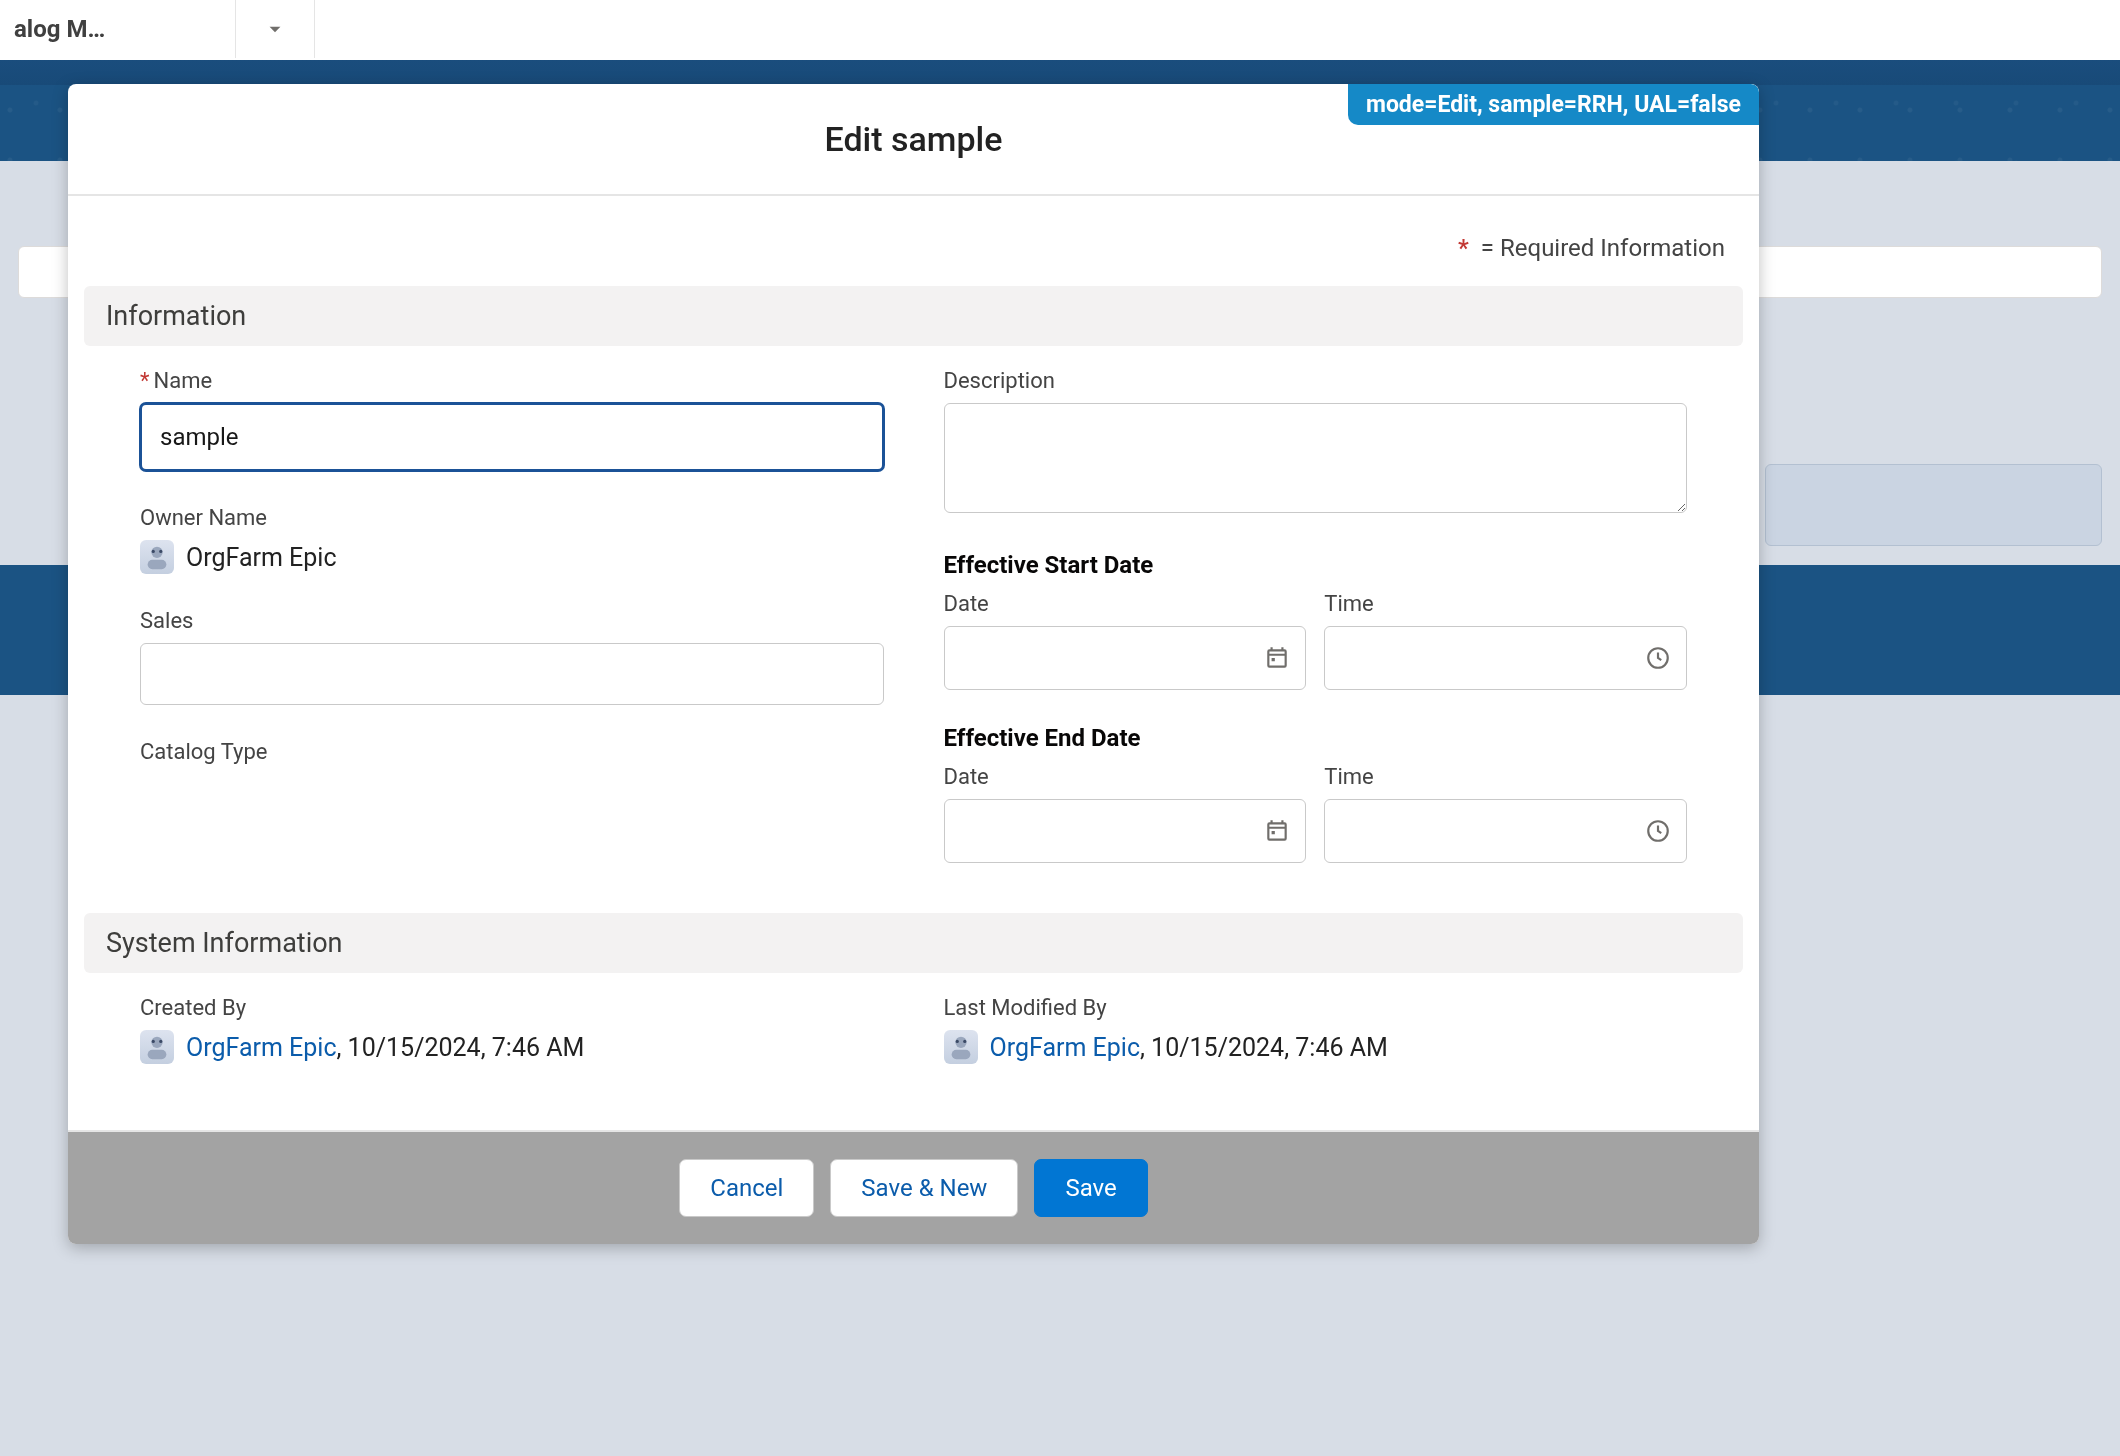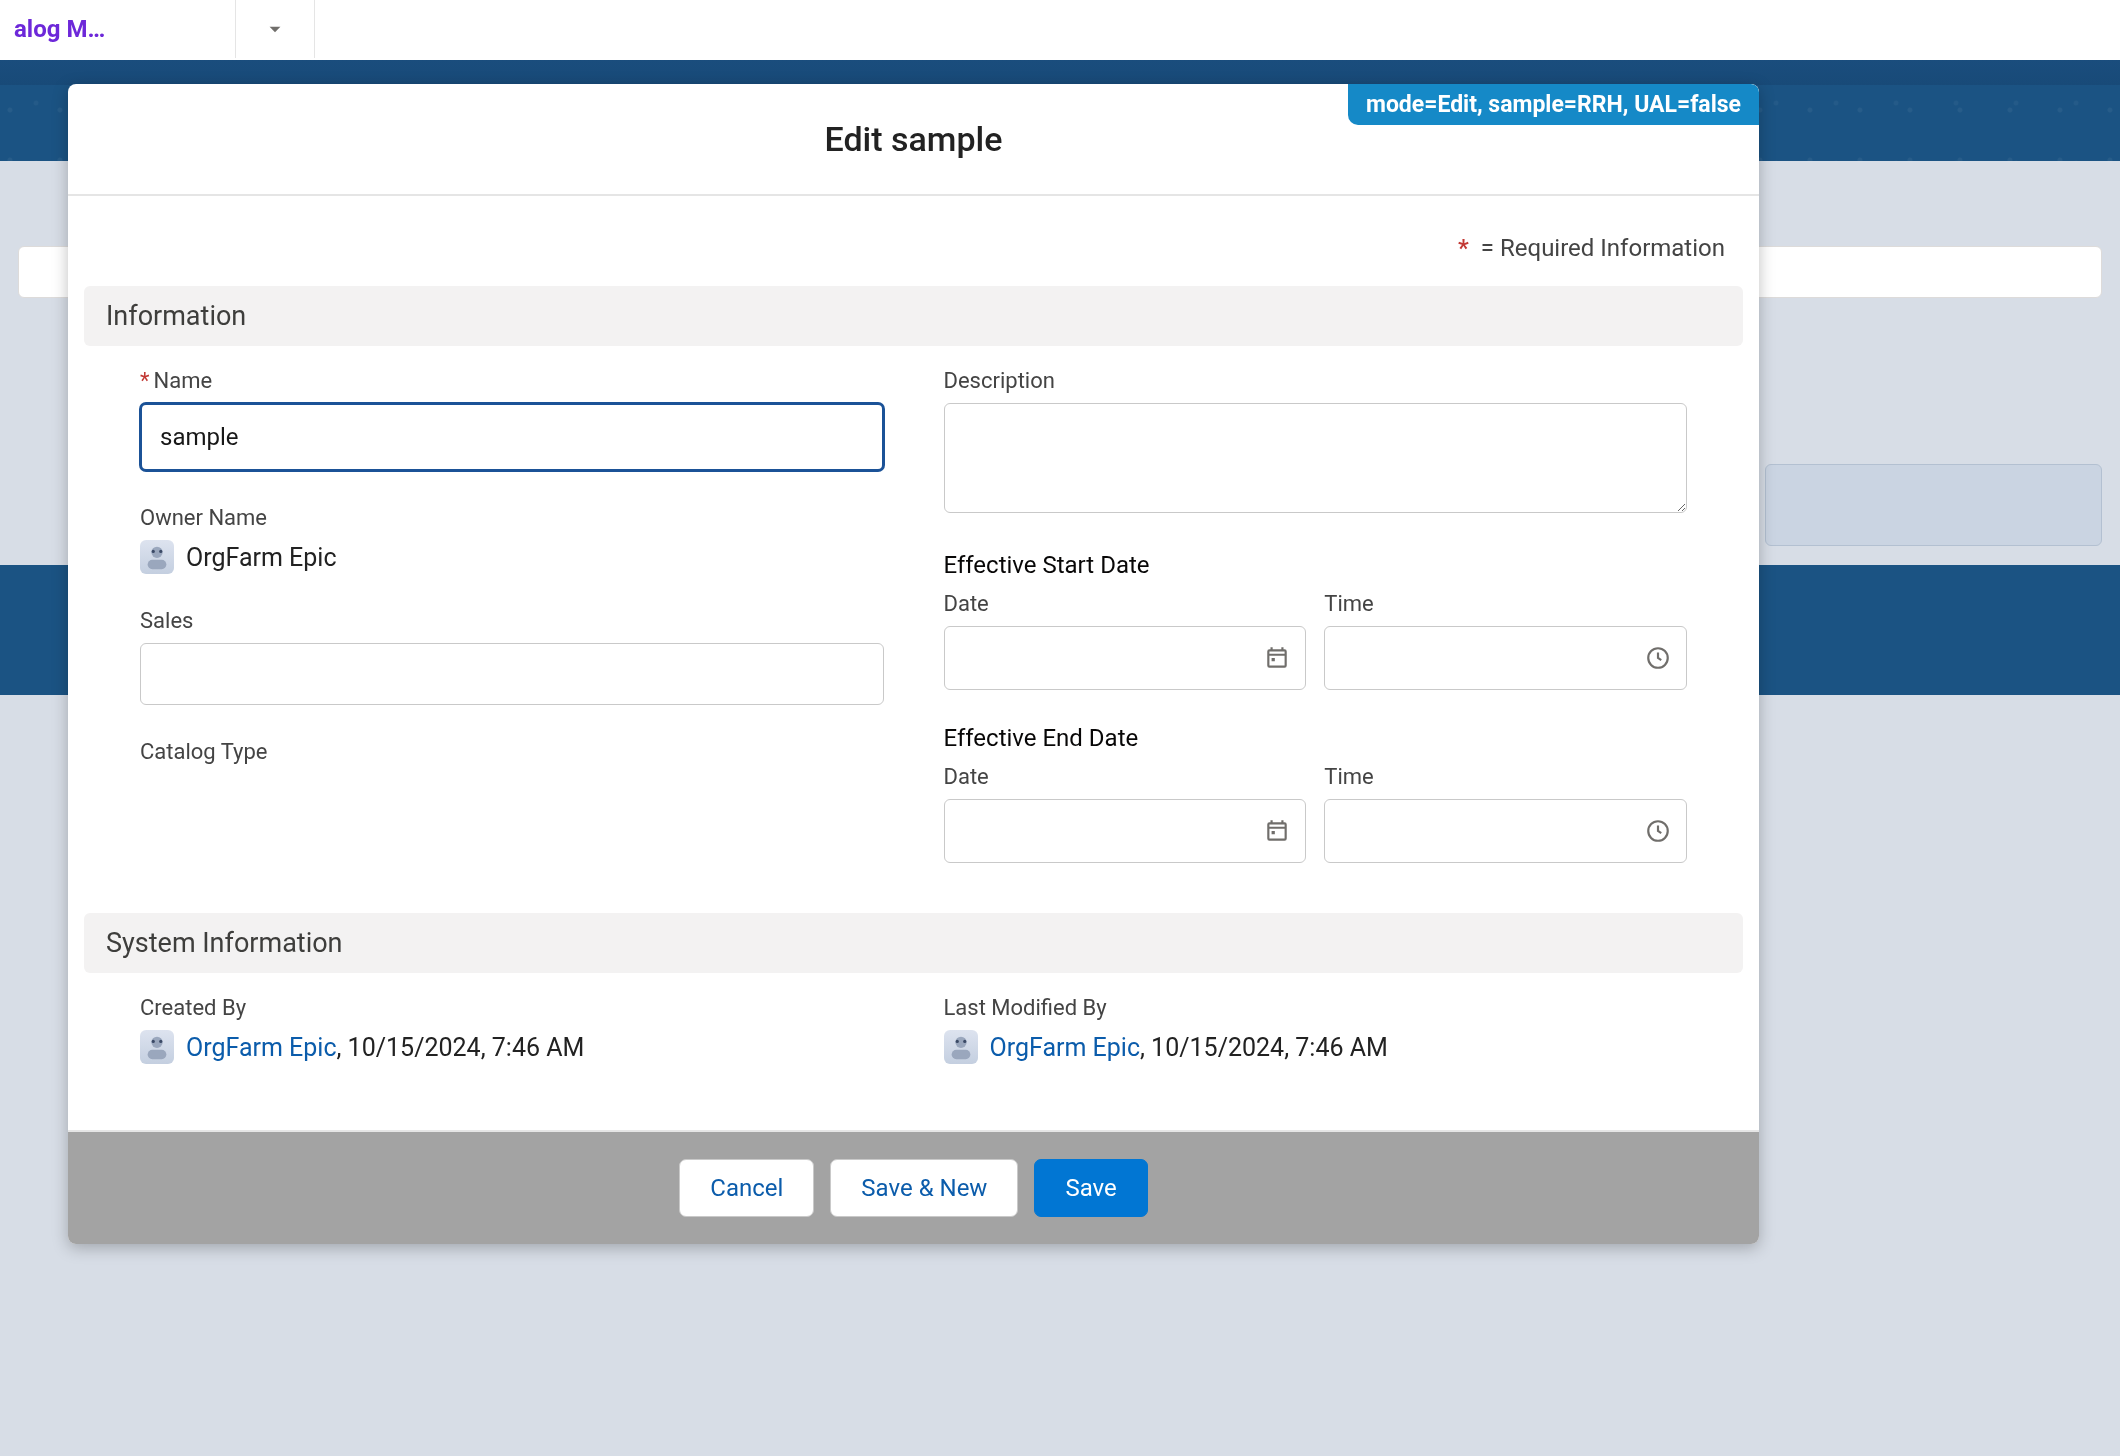--- a/index.html
+++ b/index.html
@@ -44,21 +44,21 @@
     border-bottom:2px solid #ffffff;
     color:#5e5e5e;
     font-size:24px;
   }
   .tab-bar .app-name{
     width:207px;
     display:flex;
     align-items:center;
     padding:0 14px;
     font-weight:700;
-    color:#6d28d9;
+    color:#404040;
     border-right:1px solid #e5e5e5;
     white-space:nowrap;
     overflow:hidden;
   }
   .tab-bar .tab{
     width:285px;
     display:flex;
     align-items:center;
     padding:0 22px;
     border-right:1px solid #e5e5e5;
@@ -211,21 +211,21 @@
     font-size:22px;
     color:#444;
     margin-bottom:10px;
     display:block;
   }
   .field-label .req{
     color:var(--red);
     margin-right:4px;
   }
   .field-label.bold{
-    font-weight:400;
+    font-weight:700;
     color:#080707;
     font-size:24px;
   }
 
   .text-input, .textarea, .select{
     width:100%;
     box-sizing:border-box;
     font-size:24px;
     color:var(--text);
     border:1px solid var(--border);

